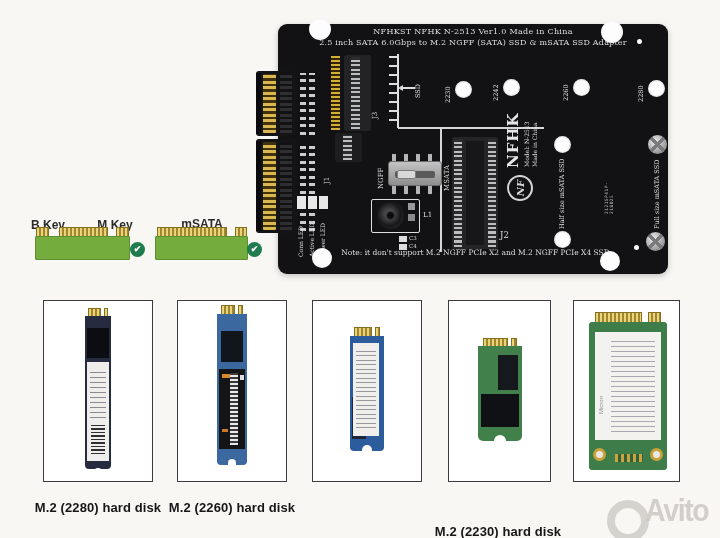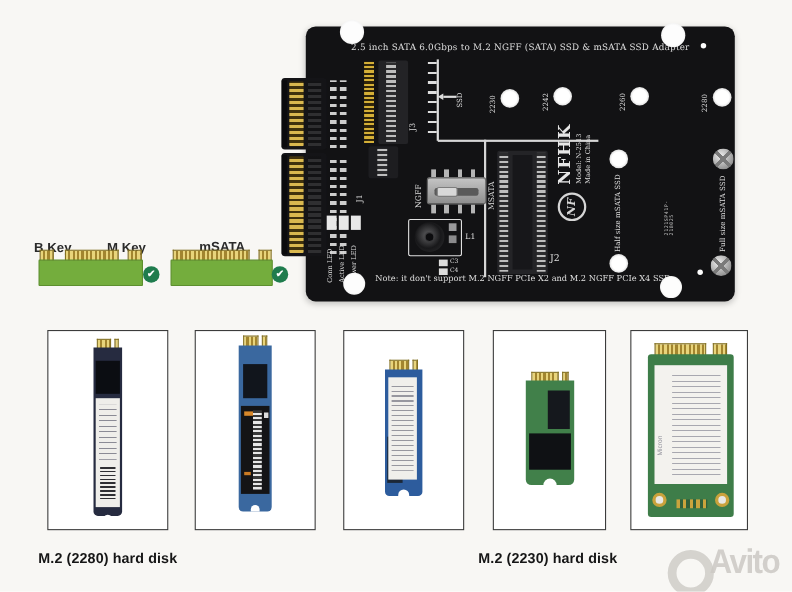--- a/index.html
+++ b/index.html
@@ -26,20 +26,21 @@
   .pinstripe-goldsm{background:repeating-linear-gradient(0deg,#d4af37 0 2px,#30250a 2px 4px);}
   .arrowL::before{content:"";position:absolute;left:-5px;top:-2.5px;width:0;height:0;border-top:3.5px solid transparent;border-bottom:3.5px solid transparent;border-right:5px solid #dcdcdc;}
 </style>
 </head>
 <body>
 
 <div id="screen">
 
   <div class="ab" style="left:278px;top:24px;width:390px;height:250px;background:#121214;border-radius:9px;box-shadow:0 2px 6px rgba(0,0,0,0.22);"></div>
 
+  <div class="ab silk" style="left:293px;top:27px;width:360px;text-align:center;font-size:8px;letter-spacing:0.3px;">NFHKST NFHK N-2513 Ver1.0 Made in China</div>
   <div class="ab silk" style="left:293px;top:38px;width:360px;text-align:center;font-size:8px;letter-spacing:0.2px;">2.5 inch SATA 6.0Gbps to M.2 NGFF (SATA) SSD &amp; mSATA SSD Adapter</div>
 
   <div class="ab" style="left:256px;top:71px;width:41px;height:65px;background:#141417;border-radius:3px;">
     <div class="ab" style="left:0;top:2px;width:5px;height:61px;background:#0b0b0d;"></div>
     <div class="ab vpins-gold" style="left:7px;top:3px;width:13px;height:59px;border-radius:1px;"></div>
     <div class="ab vpins-dark" style="left:24px;top:3px;width:12px;height:59px;"></div>
   </div>
   <div class="ab" style="left:256px;top:139px;width:41px;height:94px;background:#141417;border-radius:3px;">
     <div class="ab" style="left:0;top:2px;width:5px;height:90px;background:#0b0b0d;"></div>
     <div class="ab vpins-gold" style="left:7px;top:3px;width:13px;height:88px;border-radius:1px;"></div>
@@ -212,18 +213,19 @@
     <div class="ab" style="left:6px;top:20px;width:66px;height:108px;background:#f3f2ee;">
       <div class="ab vt" style="left:3px;top:12px;height:70px;font-size:6px;color:#90909a;">Micron</div>
       <div class="ab" style="left:16px;top:8px;width:44px;height:92px;background:repeating-linear-gradient(0deg,#a8a8b0 0 1px,transparent 1px 5px);"></div>
     </div>
     <div class="ab" style="left:4px;top:136px;width:13px;height:13px;border-radius:50%;border:3px solid #c9a23c;background:#e8e8e4;box-sizing:border-box;"></div>
     <div class="ab" style="left:61px;top:136px;width:13px;height:13px;border-radius:50%;border:3px solid #c9a23c;background:#e8e8e4;box-sizing:border-box;"></div>
     <div class="ab" style="left:26px;top:142px;width:28px;height:8px;background:repeating-linear-gradient(90deg,#caa43d 0 3px,#31603a 3px 6px);"></div>
   </div>
 
   <div class="ab disklabel" style="left:28px;top:500px;width:140px;">M.2 (2280) hard disk</div>
-  <div class="ab disklabel" style="left:428px;top:500px;width:140px;">M.2 (2230) hard disk</div>
+  <div class="ab disklabel" style="left:162px;top:500px;width:140px;">M.2 (2260) hard disk</div>
+  <div class="ab disklabel" style="left:428px;top:524px;width:140px;">M.2 (2230) hard disk</div>
 
   <div class="ab" style="left:607px;top:500px;width:26px;height:26px;border:8px solid #ccc9c4;border-radius:50%;opacity:0.8;"></div>
   <div class="ab" style="left:645px;top:493px;font-size:31px;font-weight:bold;color:#ccc9c4;opacity:0.85;letter-spacing:-1.5px;transform:scaleX(0.92);transform-origin:left;">Avito</div>
 
 </div>
 
 </body></html>

